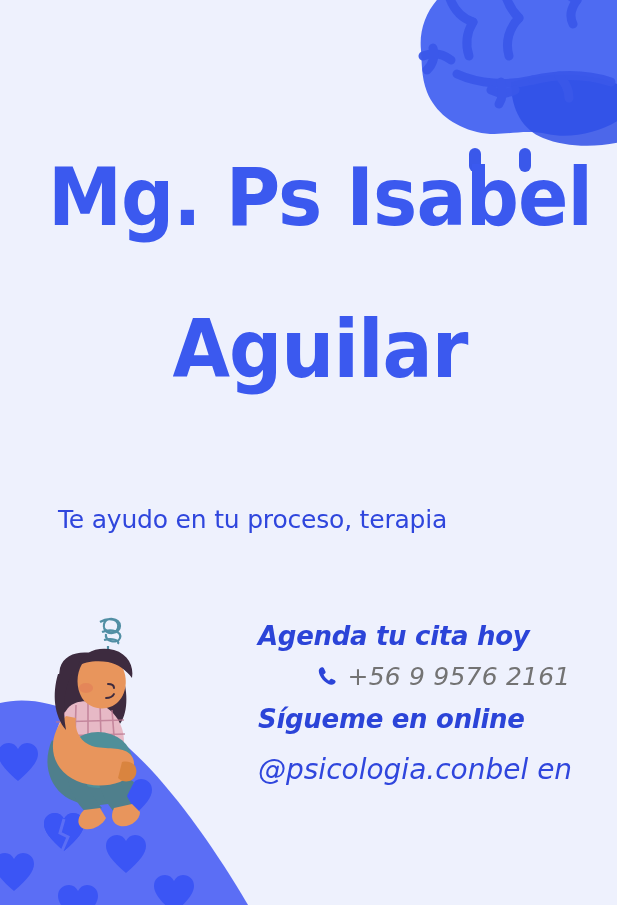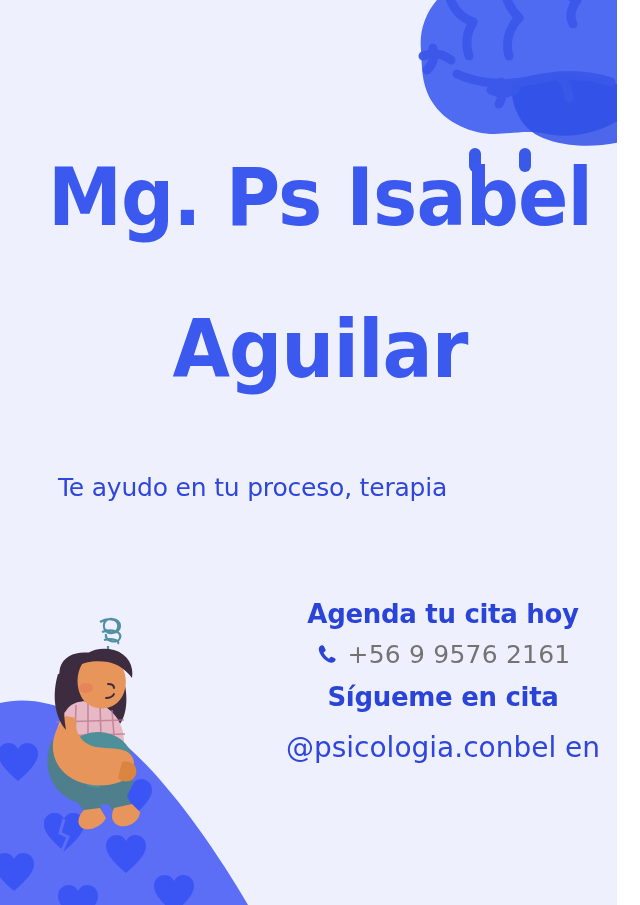--- a/index.html
+++ b/index.html
@@ -75,30 +75,30 @@
     left: 34px;
     top: 468px;
     width: 572px;
     color: #2f46dd;
     font-family: "DejaVu Sans", sans-serif;
     font-size: 25px;
     line-height: 1.62;
     font-weight: 500;
     letter-spacing: -0.2px;
   }
-  .subtitle .sub-line { white-space: nowrap; }
+  .subtitle .sub-line { white-space: nowrap; margin-top: 32px; }
   .subtitle .sub-line.l1 { padding-left: 24px; }
 
   .contact {
     position: absolute;
     left: 258px;
-    top: 600px;
+    top: 622px;
     width: 370px;
-    text-align: center;
     color: #2b44d8;
+    font-style: italic;
   }
   .contact-head {
     font-family: "DejaVu Sans", sans-serif;
     font-weight: bold;
     font-size: 26px;
     letter-spacing: -0.3px;
     line-height: 1.15;
   }
   .phone-row {
     display: flex;
@@ -263,20 +263,20 @@
 
     <div class="phone-row">
       <span class="phone-icon">
         <svg viewBox="0 0 24 24" xmlns="http://www.w3.org/2000/svg">
           <path d="M6.6 2.4 C5.2 2.4 3 4 3 6.4 C3 12.6 10.4 21 16.4 21.6 C19 21.8 21.4 19.6 21.4 18.2 C21.4 17.4 20.8 16.8 20 16.4 L17.6 15.2 C16.8 14.8 16 15 15.4 15.7 L14.2 17.2 C12 16 9 12.8 8.2 10.4 L9.8 9.2 C10.5 8.6 10.7 7.8 10.3 7 L9 4.4 C8.6 3 7.8 2.4 6.6 2.4 Z" fill="#2b44d8"></path>
         </svg>
       </span>
       <span class="phone-number">+56 9 9576 2161</span>
     </div>
 
-    <div class="contact-head social-head">Sígueme en cita</div>
+    <div class="contact-head social-head">Sígueme en online</div>
 
     <div class="handle">
       <div>@psicologia.conbel en</div>
     </div>
   </div>
 
 </div>
 
 </body></html>

